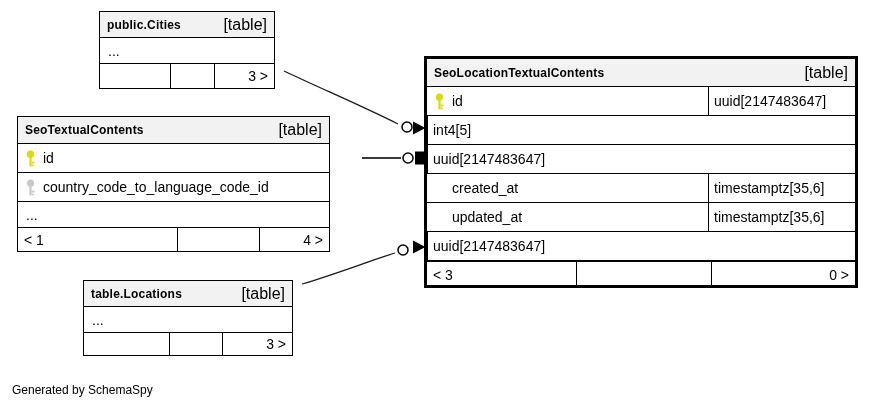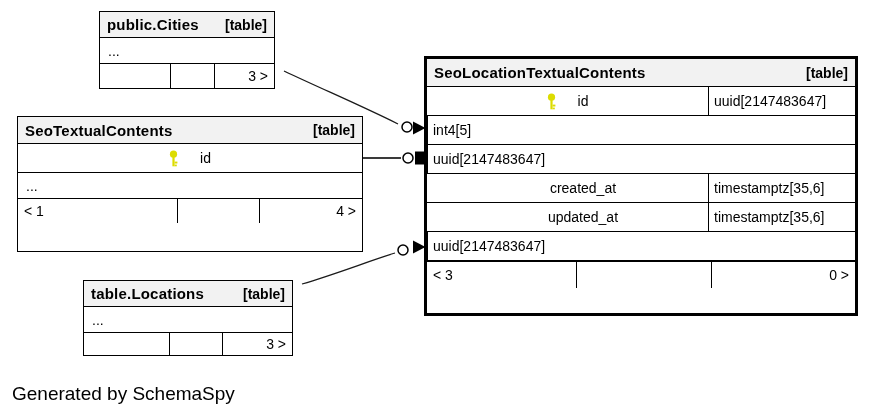--- a/index.html
+++ b/index.html
@@ -9,26 +9,26 @@
     color:#000;overflow:hidden;
   }
   svg.edges{position:absolute;left:0;top:0;width:876px;height:412px;pointer-events:none;}
 
   .tbl{position:absolute;background:#fff;border:1.4px solid #000;box-sizing:border-box;font-size:14px;}
   .tbl.focus{border:3px solid #000;}
   .hdr{
     background:#f2f2f2;border-bottom:1.2px solid #000;display:flex;
     justify-content:space-between;align-items:center;padding:0 7px;box-sizing:border-box;
   }
-  .hdr .ttl{font-weight:bold;font-size:15px;letter-spacing:.2px;white-space:nowrap;}
-  .hdr .tag{font-weight:bold;font-size:14px;white-space:nowrap;}
+  .hdr .ttl{font-weight:bold;font-size:12px;letter-spacing:.2px;white-space:nowrap;}
+  .hdr .tag{font-weight:normal;font-size:16px;white-space:nowrap;}
 
   .row{display:flex;align-items:stretch;border-bottom:1px solid #000;box-sizing:border-box;background:#fff;}
   .row:last-of-type{border-bottom:none;}
-  .namecell{display:flex;align-items:center;gap:22px;padding:0 8px;flex:1;box-sizing:border-box;overflow:hidden;white-space:nowrap;justify-content:center;}
+  .namecell{display:flex;align-items:center;gap:8px;padding:0 8px;flex:1;box-sizing:border-box;overflow:hidden;white-space:nowrap;}
   .typecell{display:flex;align-items:center;border-left:1px solid #000;padding:0 5px;box-sizing:border-box;white-space:nowrap;}
   .ellipsis-row{display:flex;align-items:center;padding:0 8px;border-bottom:1px solid #000;box-sizing:border-box;}
 
   .ftr{display:flex;box-sizing:border-box;}
   .fcell{display:flex;align-items:center;box-sizing:border-box;border-right:1px solid #000;padding:0 6px;}
   .fcell:last-child{border-right:none;}
   .fcell.right{justify-content:flex-end;}
 
   .keyicon{flex:0 0 auto;display:block;}
   .keyicon.hidden{visibility:hidden;}
@@ -36,49 +36,49 @@
   
   #tbl-cities{left:99px;top:11px;width:176px;height:78px;}
   #tbl-cities .hdr{height:26px;}
   #tbl-cities .ellipsis-row{height:26px;}
   #tbl-cities .ftr{height:24px;}
   #tbl-cities .fcell:nth-child(1){width:71px;}
   #tbl-cities .fcell:nth-child(2){width:44px;}
   #tbl-cities .fcell:nth-child(3){flex:1;}
 
   
-  #tbl-stc{left:17px;top:116px;width:346px;height:136px;}
+  #tbl-stc{left:17px;top:116px;width:313px;height:136px;}
   #tbl-stc .hdr{height:27px;}
   #tbl-stc .row{height:29px;}
   #tbl-stc .ellipsis-row{height:26px;}
   #tbl-stc .ftr{height:24px;}
   #tbl-stc .fcell:nth-child(1){width:160px;}
   #tbl-stc .fcell:nth-child(2){width:82px;}
   #tbl-stc .fcell:nth-child(3){flex:1;}
 
   
   #tbl-loc{left:83px;top:280px;width:210px;height:76px;}
   #tbl-loc .hdr{height:26px;}
   #tbl-loc .ellipsis-row{height:26px;}
   #tbl-loc .ftr{height:22px;}
   #tbl-loc .fcell:nth-child(1){width:86px;}
   #tbl-loc .fcell:nth-child(2){width:53px;}
   #tbl-loc .fcell:nth-child(3){flex:1;}
 
   
-  #tbl-sltc{left:424px;top:56px;width:434px;height:260px;}
+  #tbl-sltc{left:424px;top:56px;width:434px;height:232px;}
   #tbl-sltc .hdr{height:28px;}
   #tbl-sltc .row{height:29px;}
   #tbl-sltc .typecell{width:147px;}
   #tbl-sltc .ftr{height:27px;border-top:1px solid #000;}
   #tbl-sltc .fcell:nth-child(1){width:150px;}
   #tbl-sltc .fcell:nth-child(2){width:135px;}
   #tbl-sltc .fcell:nth-child(3){flex:1;}
 
-  #caption{position:absolute;left:12px;top:383px;font-size:19px;}
+  #caption{position:absolute;left:12px;top:383px;font-size:12px;}
 </style>
 </head>
 <body>
 
 <div id="canvas">
 
   <svg class="edges" viewBox="0 0 876 412">
 
     <g>
       <path d="M284,71 C322,89 362,106 398,124" fill="none" stroke="#1a1a1a" stroke-width="1.3"></path>
@@ -123,20 +123,31 @@
       <div class="namecell">
         <svg class="keyicon" width="9" height="17" viewBox="0 0 9 17">
           <circle cx="4.5" cy="4.2" r="3.6" fill="#dcdc00"></circle>
           <rect x="3.4" y="7" width="2.2" height="9.3" fill="#dcdc00"></rect>
           <rect x="5.6" y="11.6" width="2.8" height="1.9" fill="#dcdc00"></rect>
           <rect x="5.6" y="14.6" width="2.2" height="1.7" fill="#dcdc00"></rect>
         </svg>
         <span>id</span>
       </div>
     </div>
+    <div class="row">
+      <div class="namecell">
+        <svg class="keyicon" width="9" height="17" viewBox="0 0 9 17">
+          <circle cx="4.5" cy="4.2" r="3.6" fill="#c8c8c8"></circle>
+          <rect x="3.4" y="7" width="2.2" height="9.3" fill="#c8c8c8"></rect>
+          <rect x="5.6" y="11.6" width="2.8" height="1.9" fill="#c8c8c8"></rect>
+          <rect x="5.6" y="14.6" width="2.2" height="1.7" fill="#c8c8c8"></rect>
+        </svg>
+        <span>country_code_to_language_code_id</span>
+      </div>
+    </div>
     <div class="ellipsis-row">
       <span>...</span>
     </div>
     <div class="ftr">
       <div class="fcell">&lt; 1</div>
       <div class="fcell"></div>
       <div class="fcell right">4 &gt;</div>
     </div>
   </div>
 

